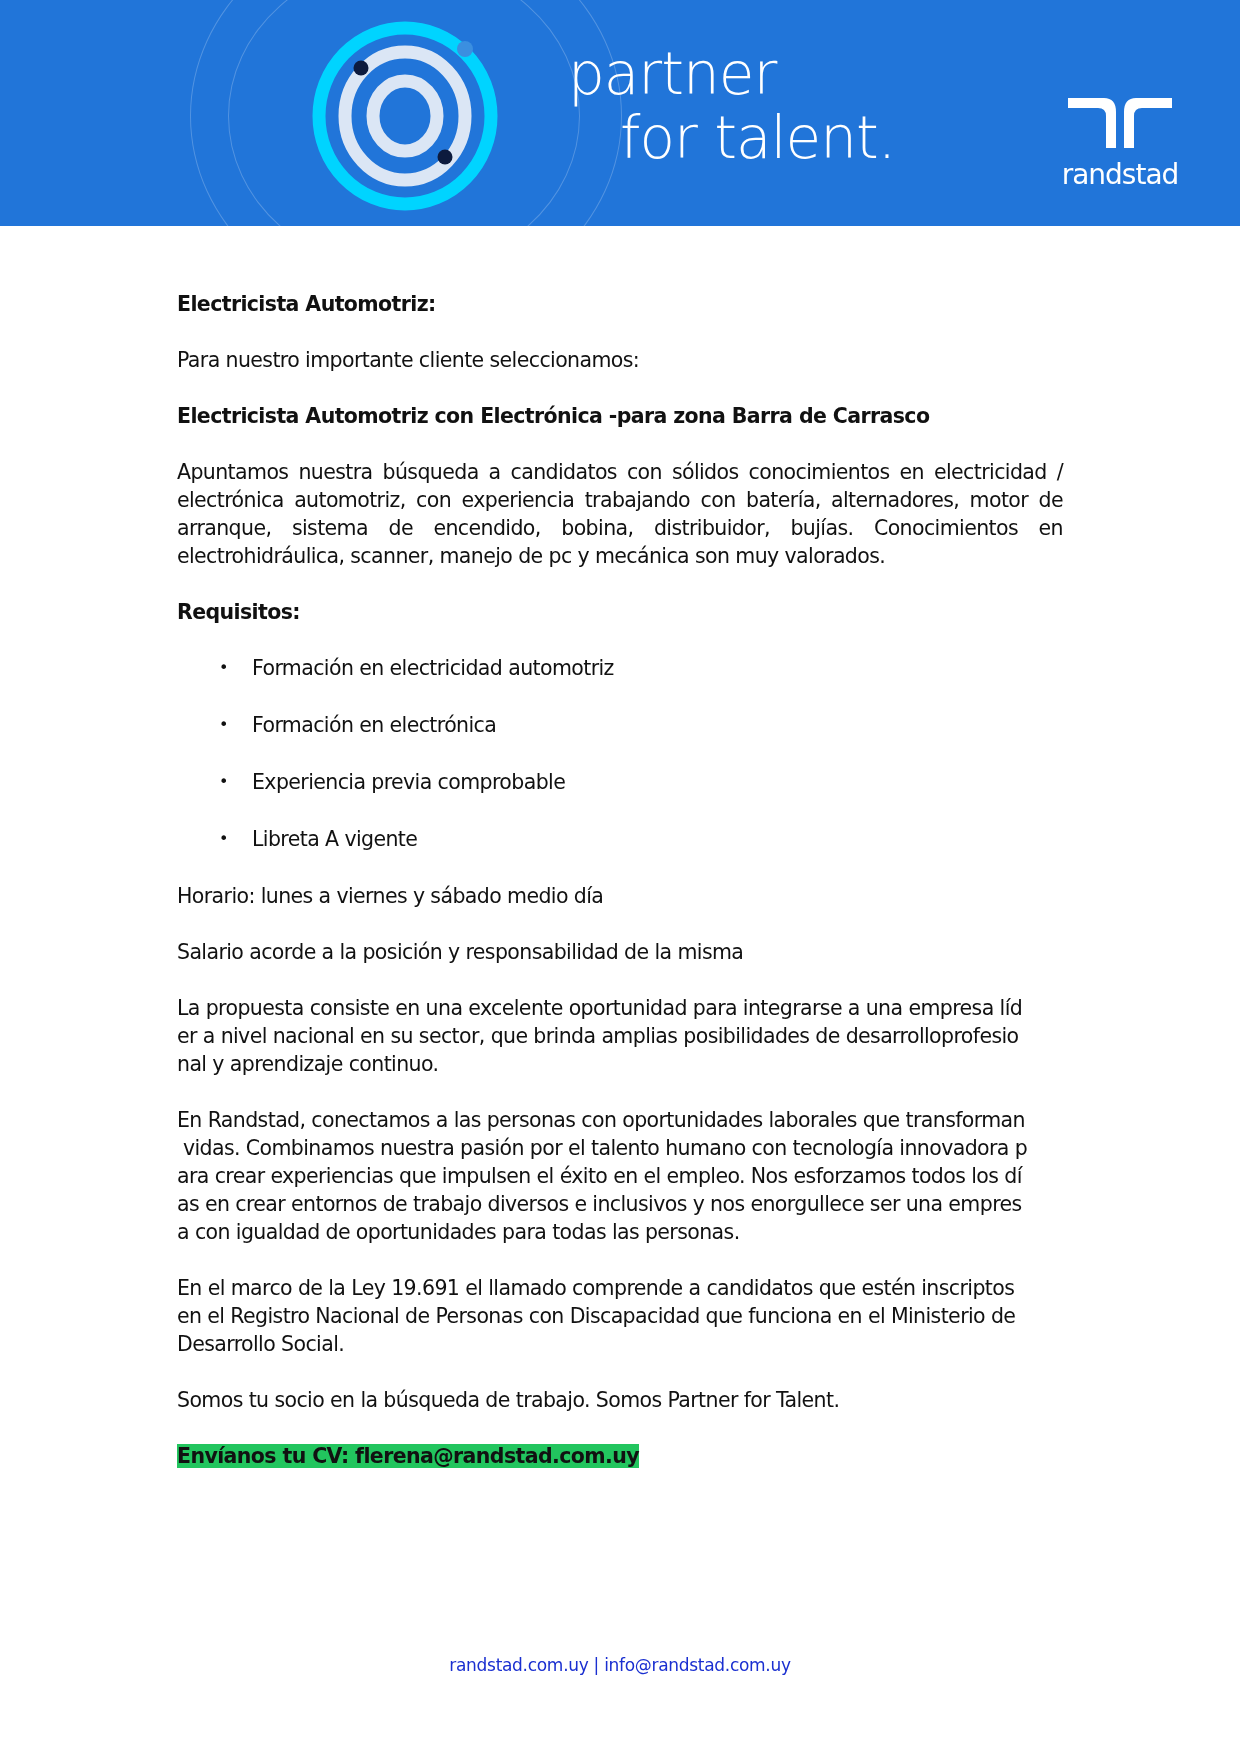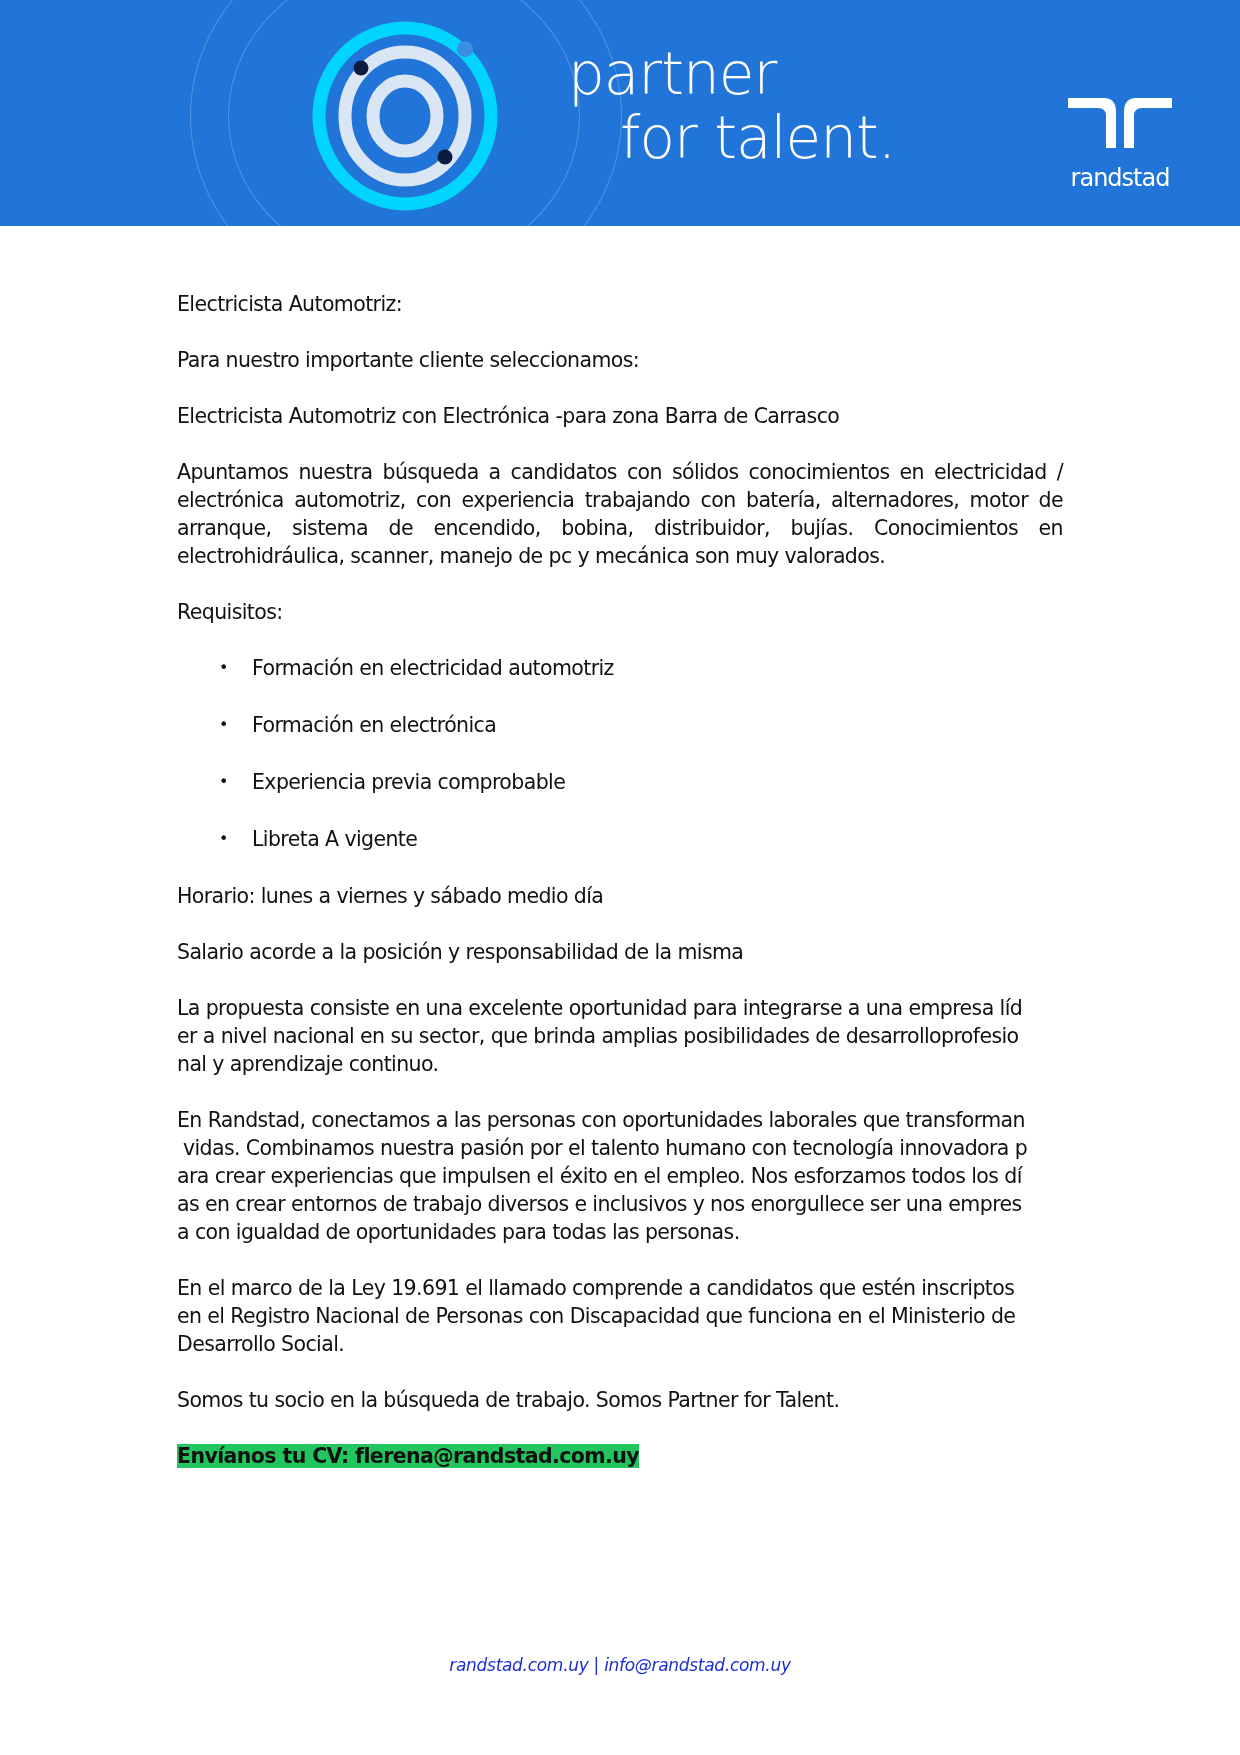--- a/index.html
+++ b/index.html
@@ -2,31 +2,31 @@
 <html><head>
 <meta charset="utf-8">
 <style>
   html, body { margin: 0; padding: 0; background: #ffffff; }
   body { width: 1240px; height: 1755px; position: relative; overflow: hidden; font-family: "DejaVu Sans", sans-serif; color: #111; }
   .banner { position: absolute; left: 0; top: 0; width: 1240px; height: 226px; background: #2175d9; overflow: hidden; }
   .halo { position: absolute; border: 1px solid rgba(255,255,255,0.22); border-radius: 50%; }
   .tagline { position: absolute; left: 568px; top: 42px; color: #ffffff; font-family: "DejaVu Sans", sans-serif; font-weight: 300; font-size: 58px; line-height: 64px; letter-spacing: -1px; }
   .tagline .l2 { display: block; padding-left: 52px; }
   .brand { position: absolute; left: 1060px; top: 96px; width: 120px; text-align: center; color: #fff; }
-  .brand-word { font-family: "DejaVu Sans", sans-serif; font-size: 24px; letter-spacing: -1px; display: block; margin-top: 12px; }
+  .brand-word { font-family: "DejaVu Sans", sans-serif; font-size: 28px; letter-spacing: -1px; display: block; margin-top: 6px; }
   .content { position: absolute; left: 177px; top: 290px; width: 886px; font-family: "DejaVu Sans", sans-serif; font-size: 20.5px; line-height: 28px; letter-spacing: -0.6px; }
   .content p { margin: 0; }
-  .bold { font-weight: normal; }
+  .bold { font-weight: bold; }
   .justify { text-align: justify; }
   .gap { height: 28px; }
   ul.reqs { list-style: none; margin: 0; padding: 0; }
   ul.reqs li { position: relative; padding-left: 75px; height: 57px; line-height: 28px; }
   ul.reqs li .bullet { position: absolute; left: 42px; top: 0; font-size: 16px; }
   .hl { background: #22c55e; font-weight: bold; }
-  .footer { position: absolute; left: 0; top: 1655px; width: 1240px; text-align: center; color: #1a2fd0; font-family: "DejaVu Sans", sans-serif; font-size: 17px; letter-spacing: -0.3px; font-style: italic; }
+  .footer { position: absolute; left: 0; top: 1655px; width: 1240px; text-align: center; color: #1a2fd0; font-family: "DejaVu Sans", sans-serif; font-size: 17px; letter-spacing: -0.3px; }
 </style>
 </head>
 <body>
 
 <div class="banner">
   <div class="halo" style="left:228px;top:-40px;width:350px;height:310px;"></div>
   <div class="halo" style="left:190px;top:-80px;width:430px;height:390px;"></div>
   <svg style="position:absolute;left:305px;top:16px;" width="200" height="200" viewBox="0 0 200 200">
     <ellipse cx="100" cy="100" rx="86" ry="88" fill="none" stroke="#00d4ff" stroke-width="13"></ellipse>
     <ellipse cx="100" cy="100" rx="60" ry="64" fill="none" stroke="#dbe6f5" stroke-width="13"></ellipse>

